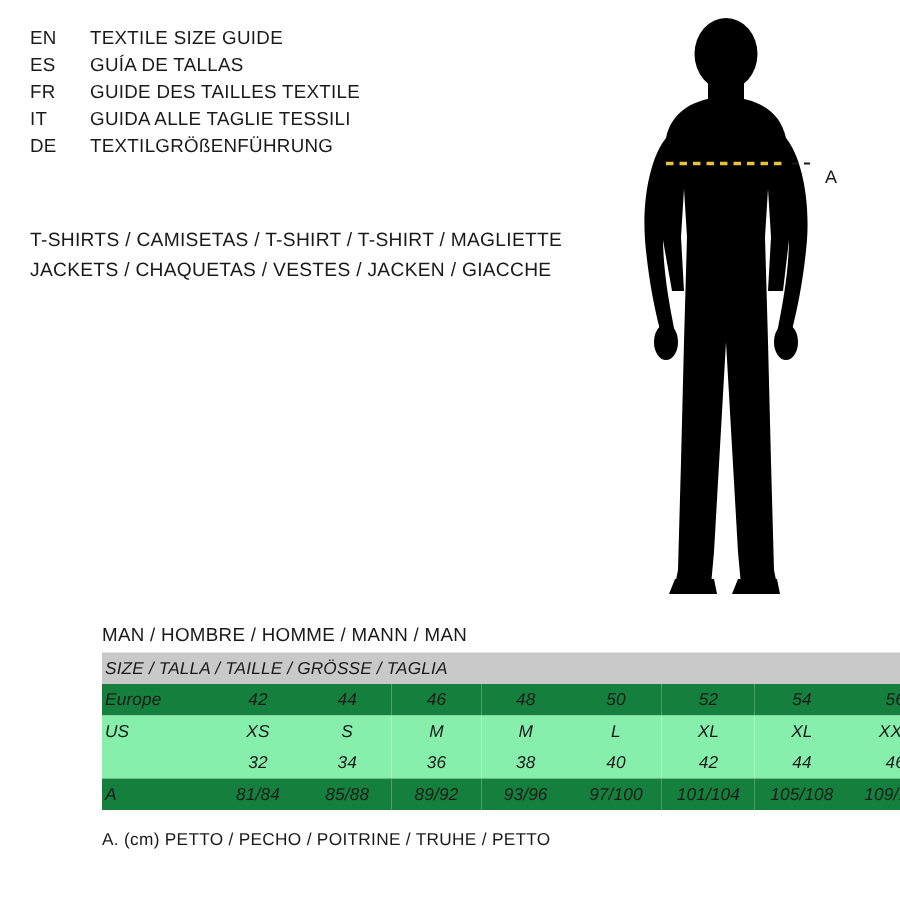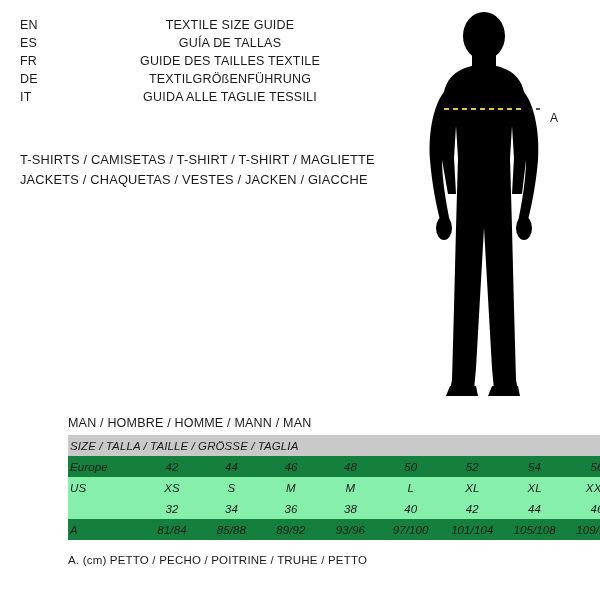--- a/index.html
+++ b/index.html
@@ -35,21 +35,20 @@
     line-height: 18px;
     font-size: 12.5px;
     letter-spacing: 0.2px;
   }
   .lang-code {
     width: 40px;
     flex: 0 0 40px;
   }
   .lang-text {
     flex: 1 1 auto;
-    text-align: center;
   }
 
   
   .cat-block {
     position: absolute;
     left: 20px;
     top: 110px;
     width: 380px;
     margin-top: 40px;
   }
@@ -141,26 +140,26 @@
     </div>
     <div class="lang-row">
       <span class="lang-code">ES</span>
       <span class="lang-text">GUÍA DE TALLAS</span>
     </div>
     <div class="lang-row">
       <span class="lang-code">FR</span>
       <span class="lang-text">GUIDE DES TAILLES TEXTILE</span>
     </div>
     <div class="lang-row">
+      <span class="lang-code">IT</span>
+      <span class="lang-text">GUIDA ALLE TAGLIE TESSILI</span>
+    </div>
+    <div class="lang-row">
       <span class="lang-code">DE</span>
       <span class="lang-text">TEXTILGRÖßENFÜHRUNG</span>
-    </div>
-    <div class="lang-row">
-      <span class="lang-code">IT</span>
-      <span class="lang-text">GUIDA ALLE TAGLIE TESSILI</span>
     </div>
   </div>
 
   <div class="cat-block">
     <div class="cat-line">T-SHIRTS / CAMISETAS / T-SHIRT / T-SHIRT / MAGLIETTE</div>
     <div class="cat-line">JACKETS / CHAQUETAS / VESTES / JACKEN / GIACCHE</div>
   </div>
 
   <div class="figure-wrap">
     <svg width="200" height="400" viewBox="0 0 200 400" xmlns="http://www.w3.org/2000/svg">

